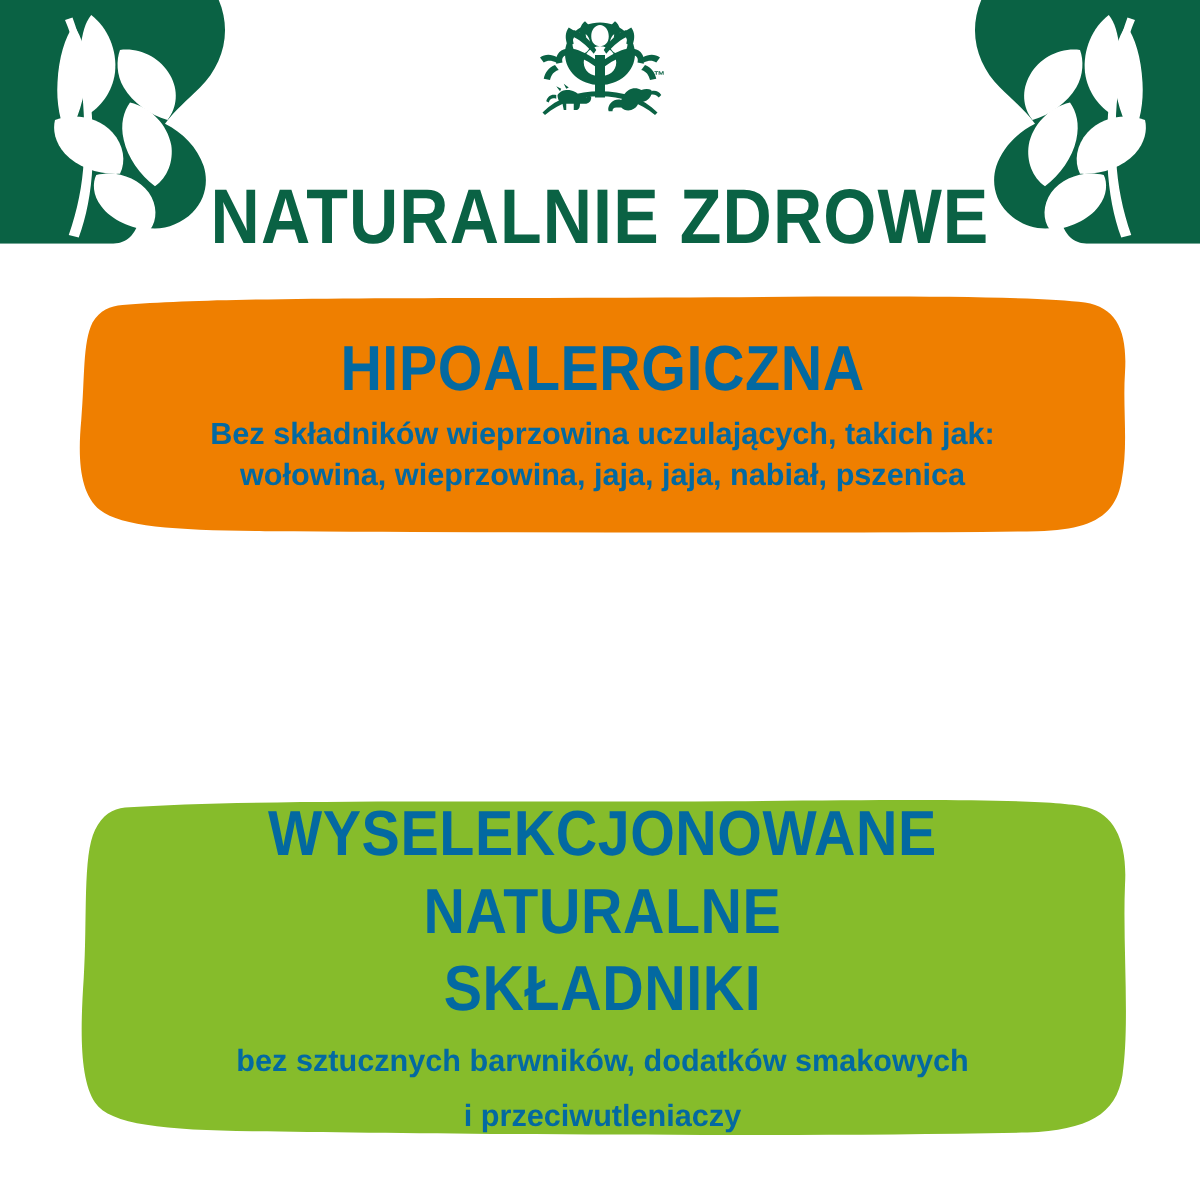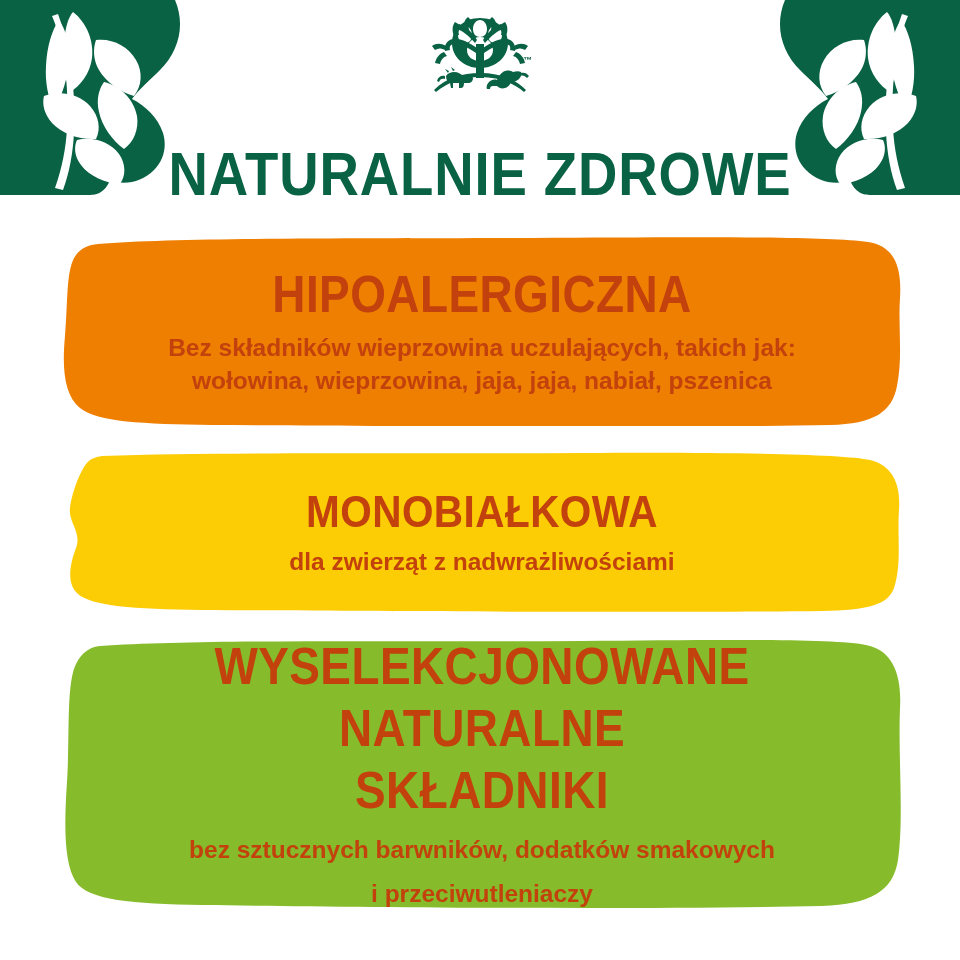--- a/index.html
+++ b/index.html
@@ -59,21 +59,21 @@
   
   .banner {
     position: absolute;
     left: 62px;
     width: 840px;
     box-sizing: border-box;
     display: flex;
     flex-direction: column;
     align-items: center;
     justify-content: center;
-    color: #c2410c;
+    color: #0369a1;
     text-align: center;
   }
   .banner .blob {
     position: absolute;
     inset: 0;
     z-index: 0;
   }
   .banner .blob svg { display: block; width: 100%; height: 100%; }
   .banner .content {
     position: relative;
@@ -234,35 +234,20 @@
                  C6,66 4,38 12,22 C18,12 26,9 36,8 Z" fill="#ef7f00"></path>
       </svg>
     </div>
     <div class="content">
       <div class="banner-heading">HIPOALERGICZNA</div>
       <div class="banner-sub">Bez składników wieprzowina uczulających, takich jak:</div>
       <div class="banner-sub" style="margin-top:0">wołowina, wieprzowina, jaja, jaja, nabiał, pszenica</div>
     </div>
   </section>
 
-  <section class="banner" id="banner-monoprotein">
-    <div class="blob">
-      <svg viewBox="0 0 840 160" preserveAspectRatio="none" xmlns="http://www.w3.org/2000/svg" aria-hidden="true">
-        <path d="M40,4 C160,0 340,2 520,1 C660,0 780,2 808,8
-                 C830,13 839,32 837,58 C835,84 840,112 832,136
-                 C826,153 806,158 760,159 C580,161 300,159 140,158
-                 C70,157 30,154 16,142 C4,132 8,112 14,96
-                 C20,80 6,70 8,56 C10,40 18,20 24,12 C29,6 34,5 40,4 Z" fill="#fccd05"></path>
-      </svg>
-    </div>
-    <div class="content">
-      <div class="banner-heading">MONOBIAŁKOWA</div>
-      <div class="banner-sub">dla zwierząt z nadwrażliwościami</div>
-    </div>
-  </section>
 
   <section class="banner" id="banner-natural">
     <div class="blob">
       <svg viewBox="0 0 840 270" preserveAspectRatio="none" xmlns="http://www.w3.org/2000/svg" aria-hidden="true">
         <path d="M38,8 C140,1 330,4 520,3 C650,2 780,0 808,8
                  C830,14 840,36 838,70 C836,118 842,180 836,222
                  C831,254 808,266 760,268 C560,272 280,269 140,267
                  C70,266 26,262 14,244 C2,226 2,188 5,144
                  C8,98 4,46 14,26 C20,14 28,9 38,8 Z" fill="#86bc2b"></path>
       </svg>

